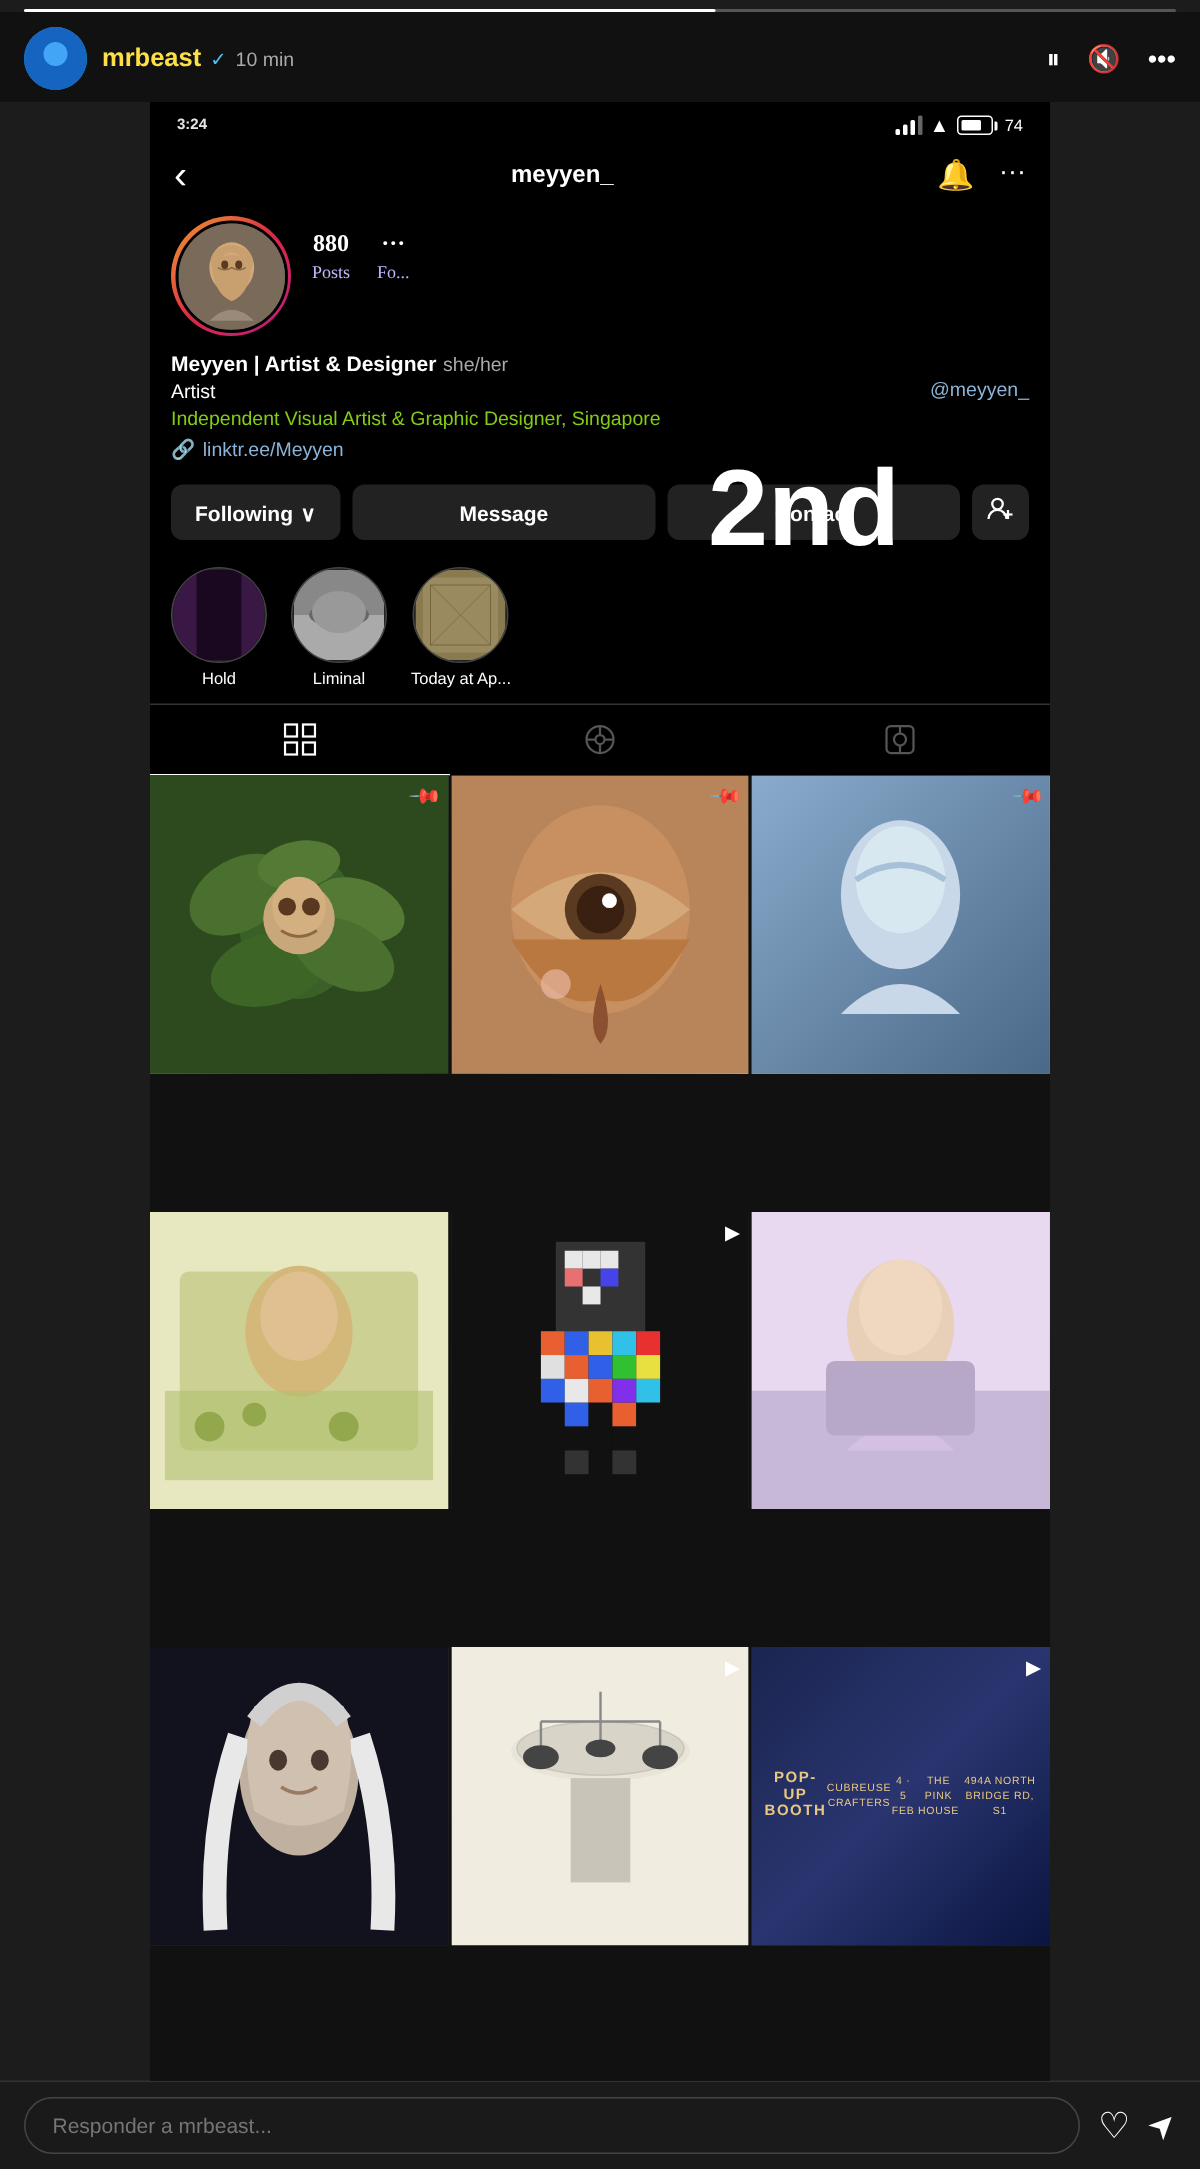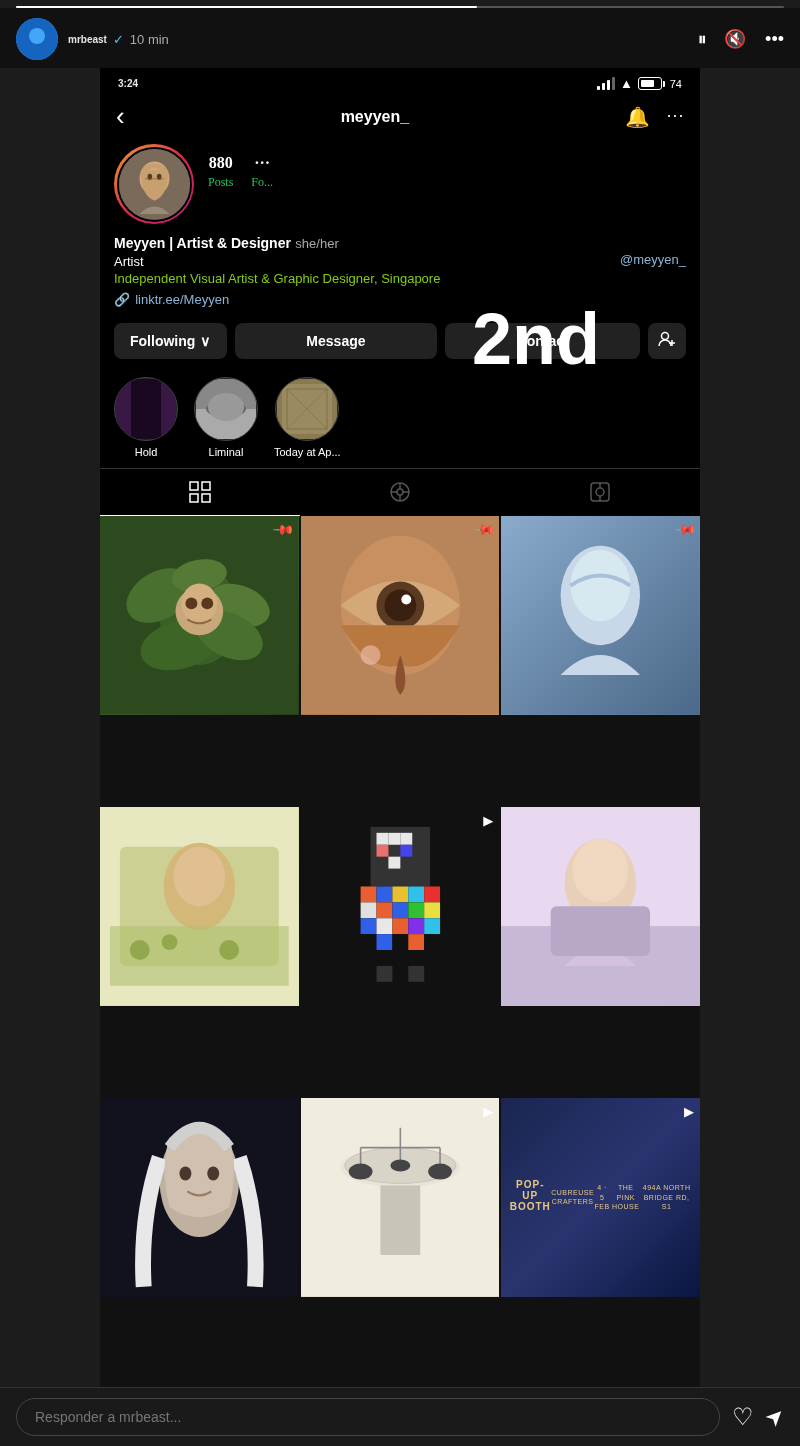--- a/index.html
+++ b/index.html
@@ -65,22 +65,22 @@
       flex: 1;
       display: flex;
       flex-direction: column;
     }
     .story-username-row {
       display: flex;
       align-items: center;
       gap: 6px;
     }
     .story-username {
-      color: #e5e5e5;
-      font-size: 10px;
+      color: #fde047;
+      font-size: 17px;
       font-weight: 600;
     }
     .verified-badge {
       color: #4fc3f7;
       font-size: 13px;
     }
     .story-time {
       color: #aaa;
       font-size: 13px;
     }
@@ -226,21 +226,21 @@
       text-align: center;
       font-family: Liberation Serif, serif;
     }
     .stat-number {
       color: #fff;
       font-size: 16px;
       font-weight: 700;
       display: block;
     }
     .stat-label {
-      color: #22c55e;
+      color: #c4b5fd;
       font-size: 12px;
       margin-top: 32px;
     }
 
     
     .overlay-2nd {
       position: absolute;
       right: 100px;
       top: 230px;
       font-size: 72px;

